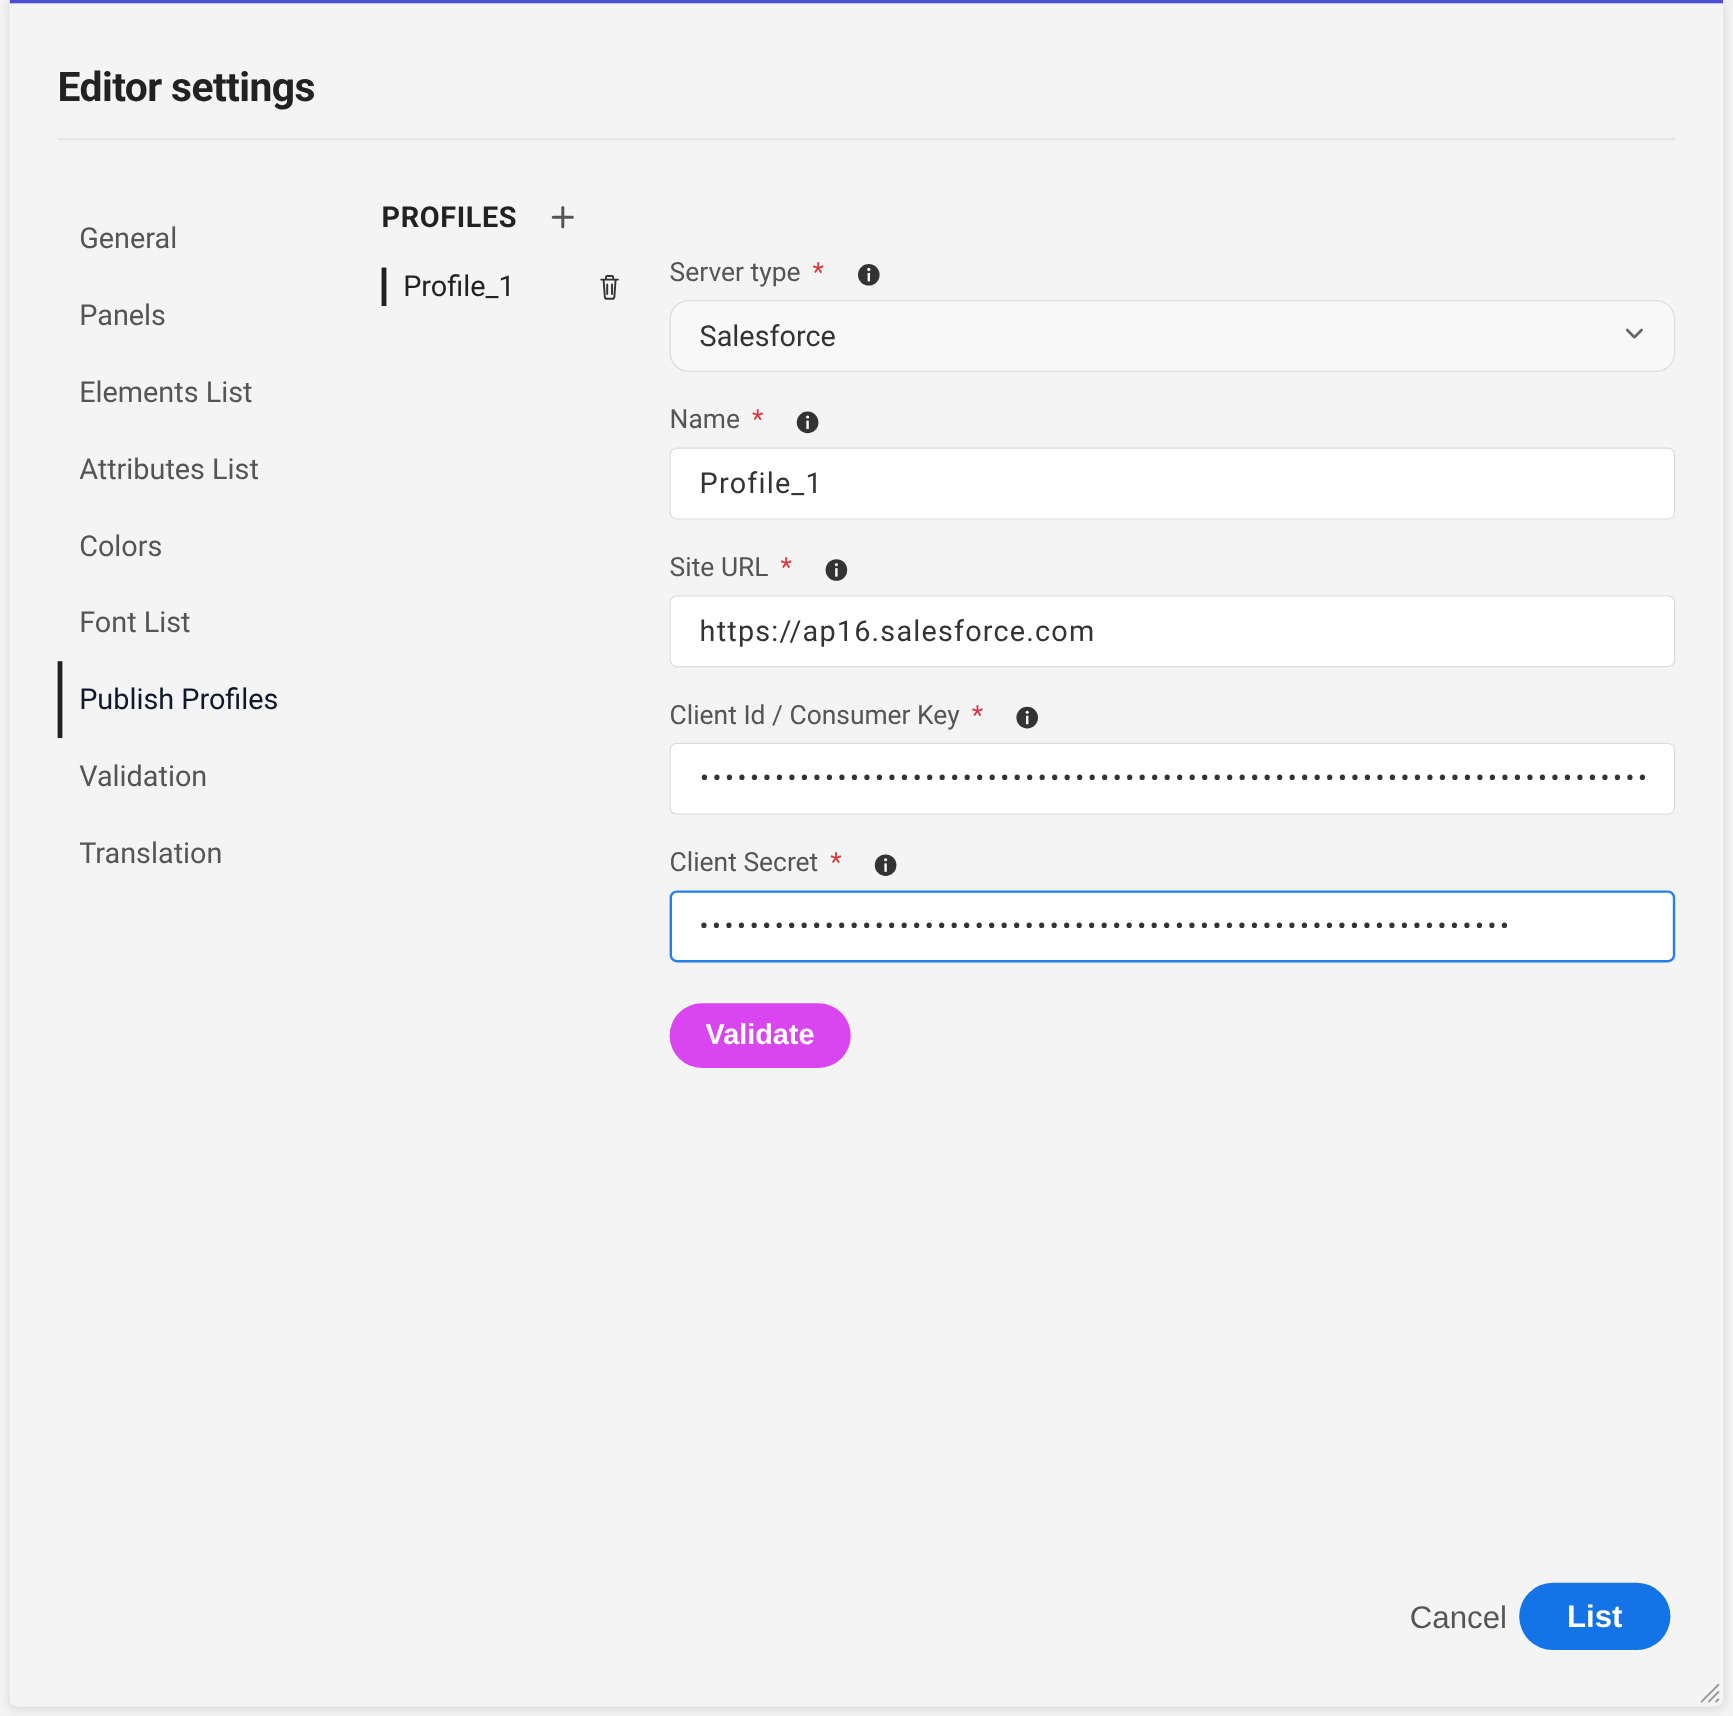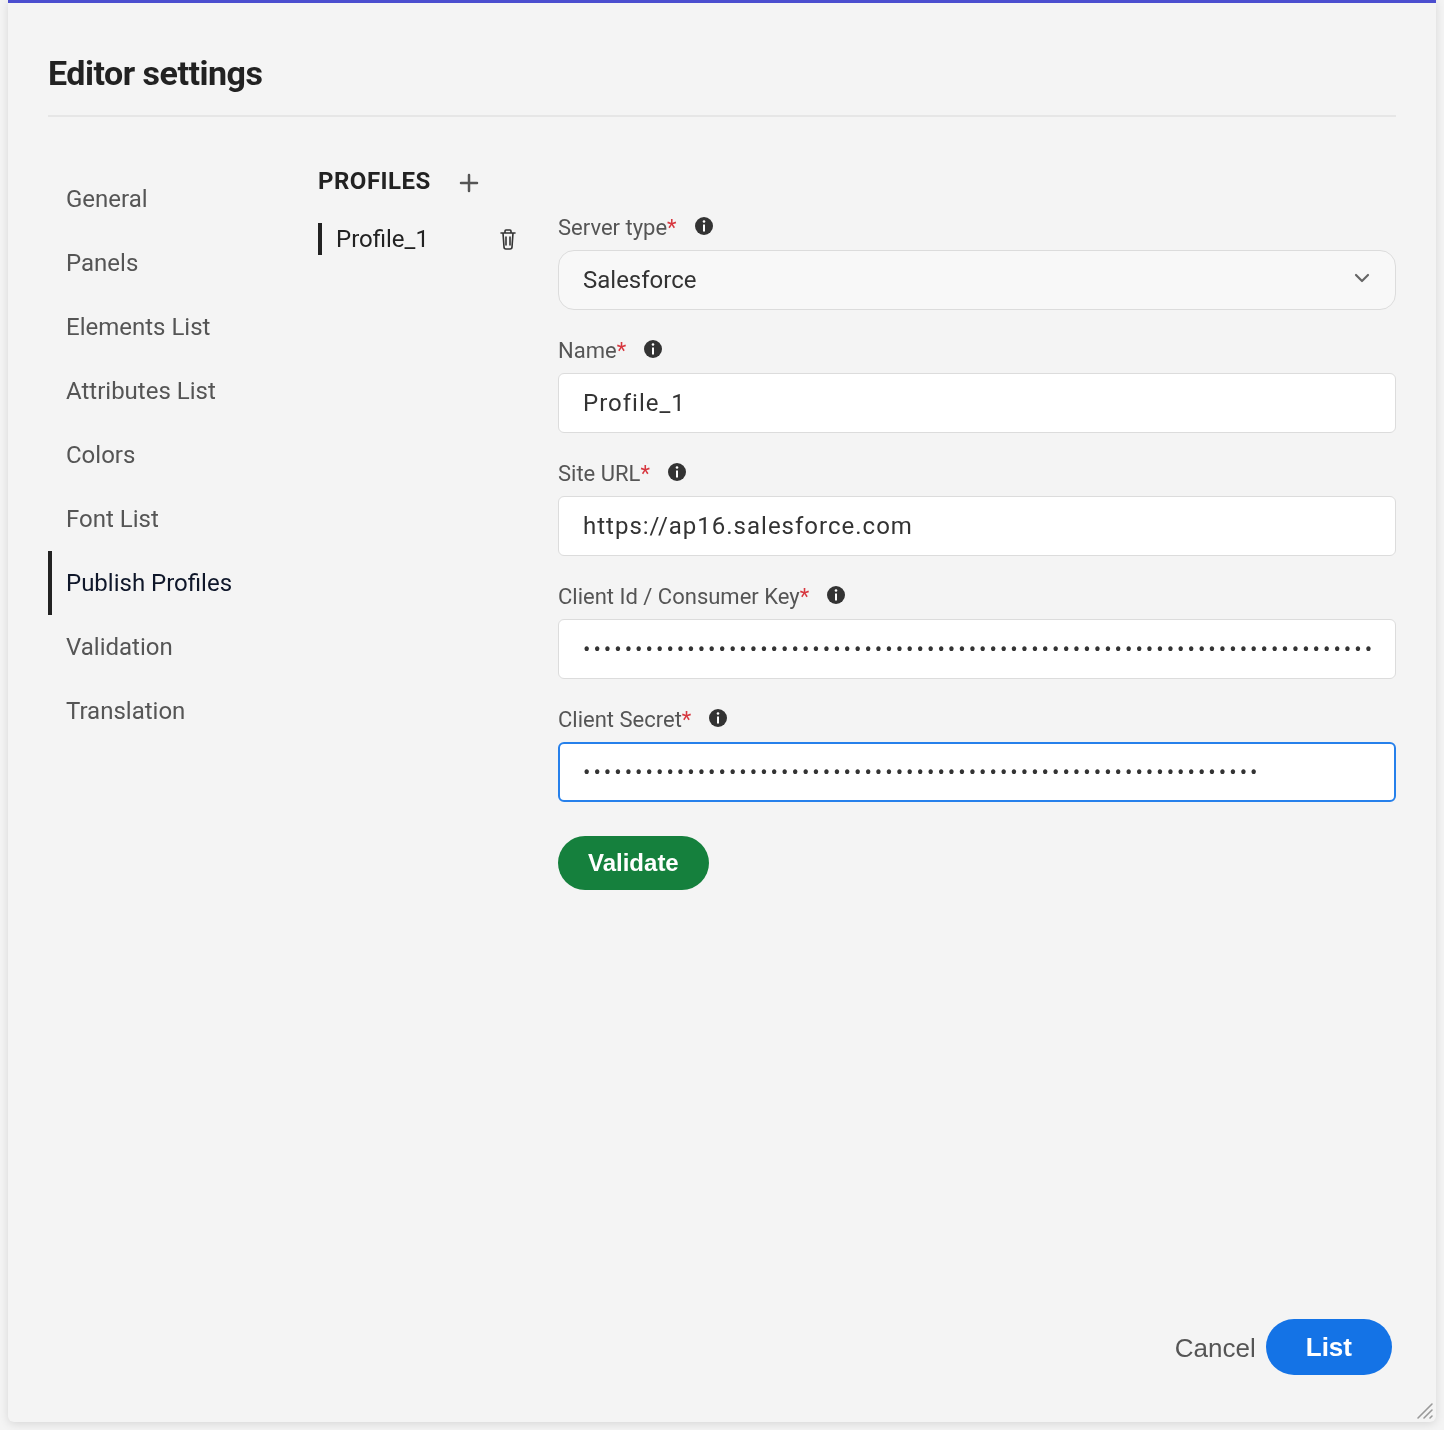--- a/index.html
+++ b/index.html
@@ -60,21 +60,21 @@
     border-left: 4px solid #222;
     font-weight: 400;
   }
   
   .profiles-col {
     width: 200px;
     flex-shrink: 0;
   }
   .profiles-header {
     display: flex;
-    align-items: flex-end;
+    align-items: center;
     gap: 26px;
     margin-bottom: 28px;
   }
   .profiles-header .title {
     font-size: 24px;
     font-weight: 700;
     letter-spacing: 0.5px;
     color: #222;
   }
   .plus-icon svg { display:block; }
@@ -91,22 +91,22 @@
   }
   .trash-icon svg { display:block; }
   
   .form {
     flex: 1;
     padding-top: 48px;
   }
   .field { margin-bottom: 28px; }
   .label-row {
     display: flex;
-    align-items: flex-start;
-    gap: 0;
+    align-items: flex-end;
+    gap: 10px;
     margin-bottom: 10px;
   }
   .label-row .lbl {
     font-size: 22px;
     color: #555;
   }
   .label-row .req {
     color: #d7373f;
     font-size: 22px;
     margin-right: 16px;
@@ -151,21 +151,21 @@
   .input.pw { letter-spacing: 3px; font-size: 22px; }
   .input.focused {
     border: 2px solid #2680eb;
     padding: 0 23px;
   }
   .validate-btn {
     display: inline-flex;
     align-items: center;
     height: 54px;
     padding: 0 30px;
-    background: #15803d;
+    background: #d946ef;
     color: #fff;
     font-size: 24px;
     font-weight: 600;
     border: none;
     border-radius: 27px;
     cursor: pointer;
     margin-top: 6px;
   }
   
   .footer {

